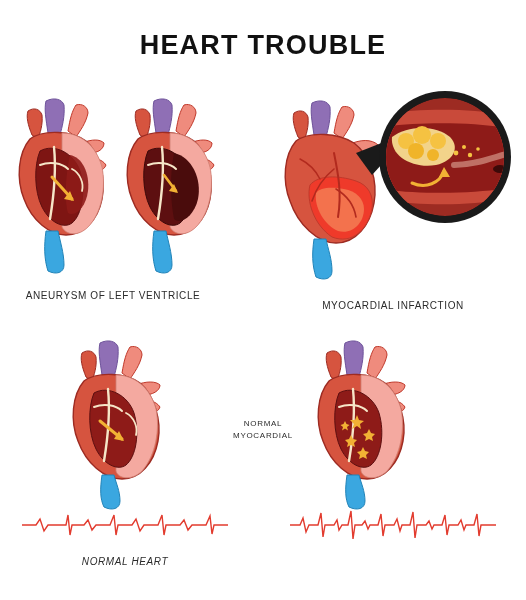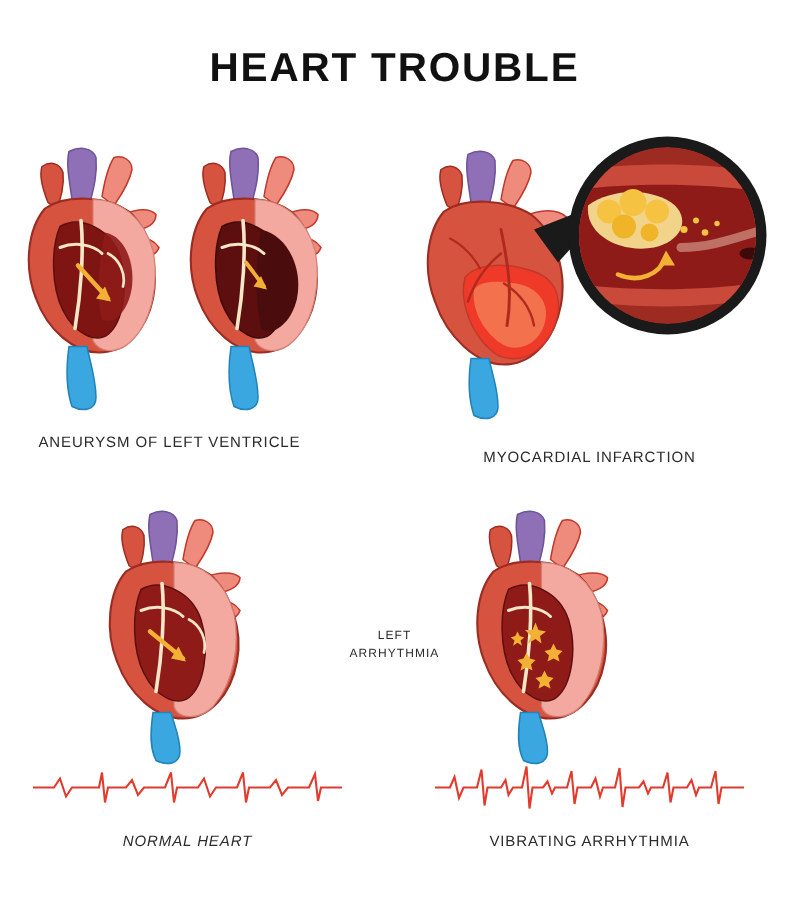--- a/index.html
+++ b/index.html
@@ -218,20 +218,19 @@
       <path d="M42,140 C40,154 40,164 44,172 C52,176 60,174 60,166 C60,156 56,148 54,140 Z" fill="#3aa7e0" stroke="#2183b8" stroke-width="1"></path>
     </svg>
   </div>
 
   <div class="panel" style="left:290px; top:505px; width:206px; height:40px;">
     <svg width="206" height="40" viewBox="0 0 206 40">
       <path d="M0,20 L10,20 L13,13 L16,27 L19,20 L28,20 L31,8 L33,32 L35,20 L44,20 L47,15 L49,25 L52,20 L58,20 L61,6 L63,34 L65,20 L72,20 L75,16 L78,24 L80,20 L88,20 L91,9 L93,31 L95,20 L104,20 L107,14 L110,26 L112,20 L120,20 L123,7 L125,33 L127,20 L136,20 L139,16 L142,24 L144,20 L152,20 L155,10 L157,30 L159,20 L168,20 L171,15 L174,25 L176,20 L184,20 L187,9 L189,31 L191,20 L206,20" fill="none" stroke="#e23b2e" stroke-width="1.4"></path>
     </svg>
   </div>
 
-  <div class="caption" style="left:290px; top:556px; width:206px;">VIBRATING ARRHYTHMIA</div>
 
   <div class="center-label" style="left:203px; top:418px; width:120px;">
-    <div>LEFT</div>
-    <div>ARRHYTHMIA</div>
+    <div>NORMAL</div>
+    <div>MYOCARDIAL</div>
   </div>
 
 </div>
 
 </body></html>

